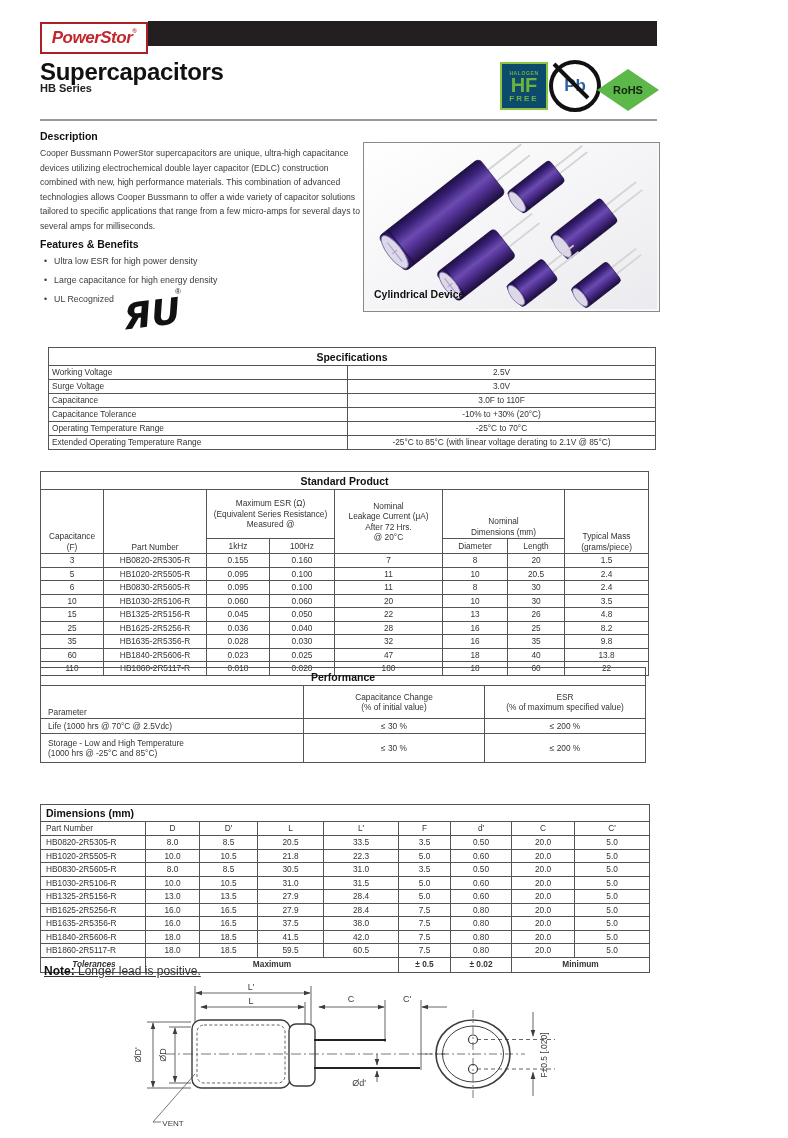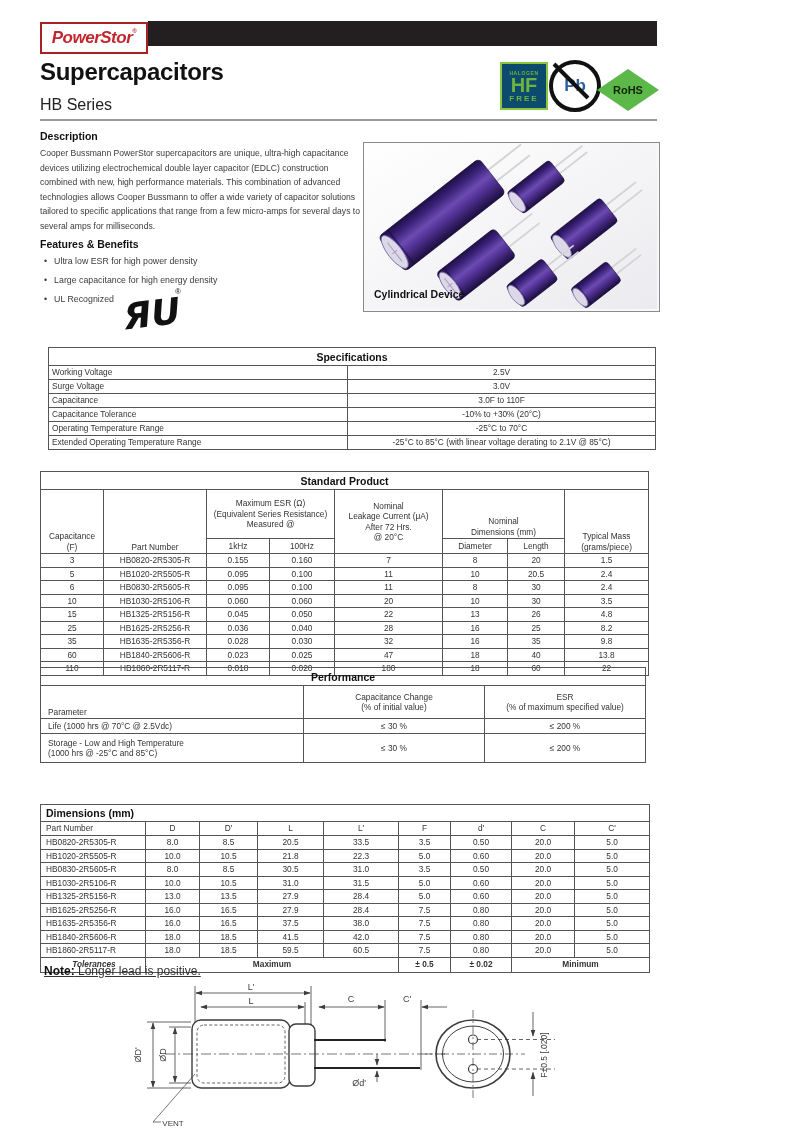--- a/index.html
+++ b/index.html
@@ -7,21 +7,21 @@
         font-family:"Liberation Sans",sans-serif;color:#2b2b2b;overflow:hidden;}
   .abs{position:absolute;}
 
   
   #logo-box{left:40px;top:22px;width:104px;height:28px;border:2px solid #a92025;
             background:#fff;display:flex;align-items:center;justify-content:center;}
   #logo-text{color:#c1272d;font-weight:bold;font-style:italic;font-size:17px;letter-spacing:-0.5px;}
   #logo-tm{font-size:6px;vertical-align:top;color:#c1272d;}
   #black-bar{left:148px;top:21px;width:509px;height:25px;background:#231f20;}
   #page-title{left:40px;top:58px;font-size:24px;font-weight:bold;letter-spacing:-0.3px;color:#111;}
-  #series{left:40px;top:96px;font-size:16px;font-weight:normal;color:#222;}
+  #series{left:40px;top:82px;font-size:11px;font-weight:bold;color:#222;}
   #header-rule{left:40px;top:119px;width:617px;height:2px;background:#999;}
 
   
   #hf-badge{left:500px;top:62px;width:44px;height:44px;border:2px solid #8cc63e;background:#0c4a6e;
             display:flex;flex-direction:column;align-items:center;justify-content:center;color:#6cb33f;}
   #hf-halogen{font-size:5px;letter-spacing:0.6px;font-weight:bold;}
   #hf-main{font-size:20px;font-weight:bold;line-height:18px;}
   #hf-free{font-size:8px;font-weight:bold;letter-spacing:2px;}
   #pb-badge{left:549px;top:60px;width:44px;height:44px;border:4px solid #111;border-radius:50%;
             background:#fff;display:flex;align-items:center;justify-content:center;}

